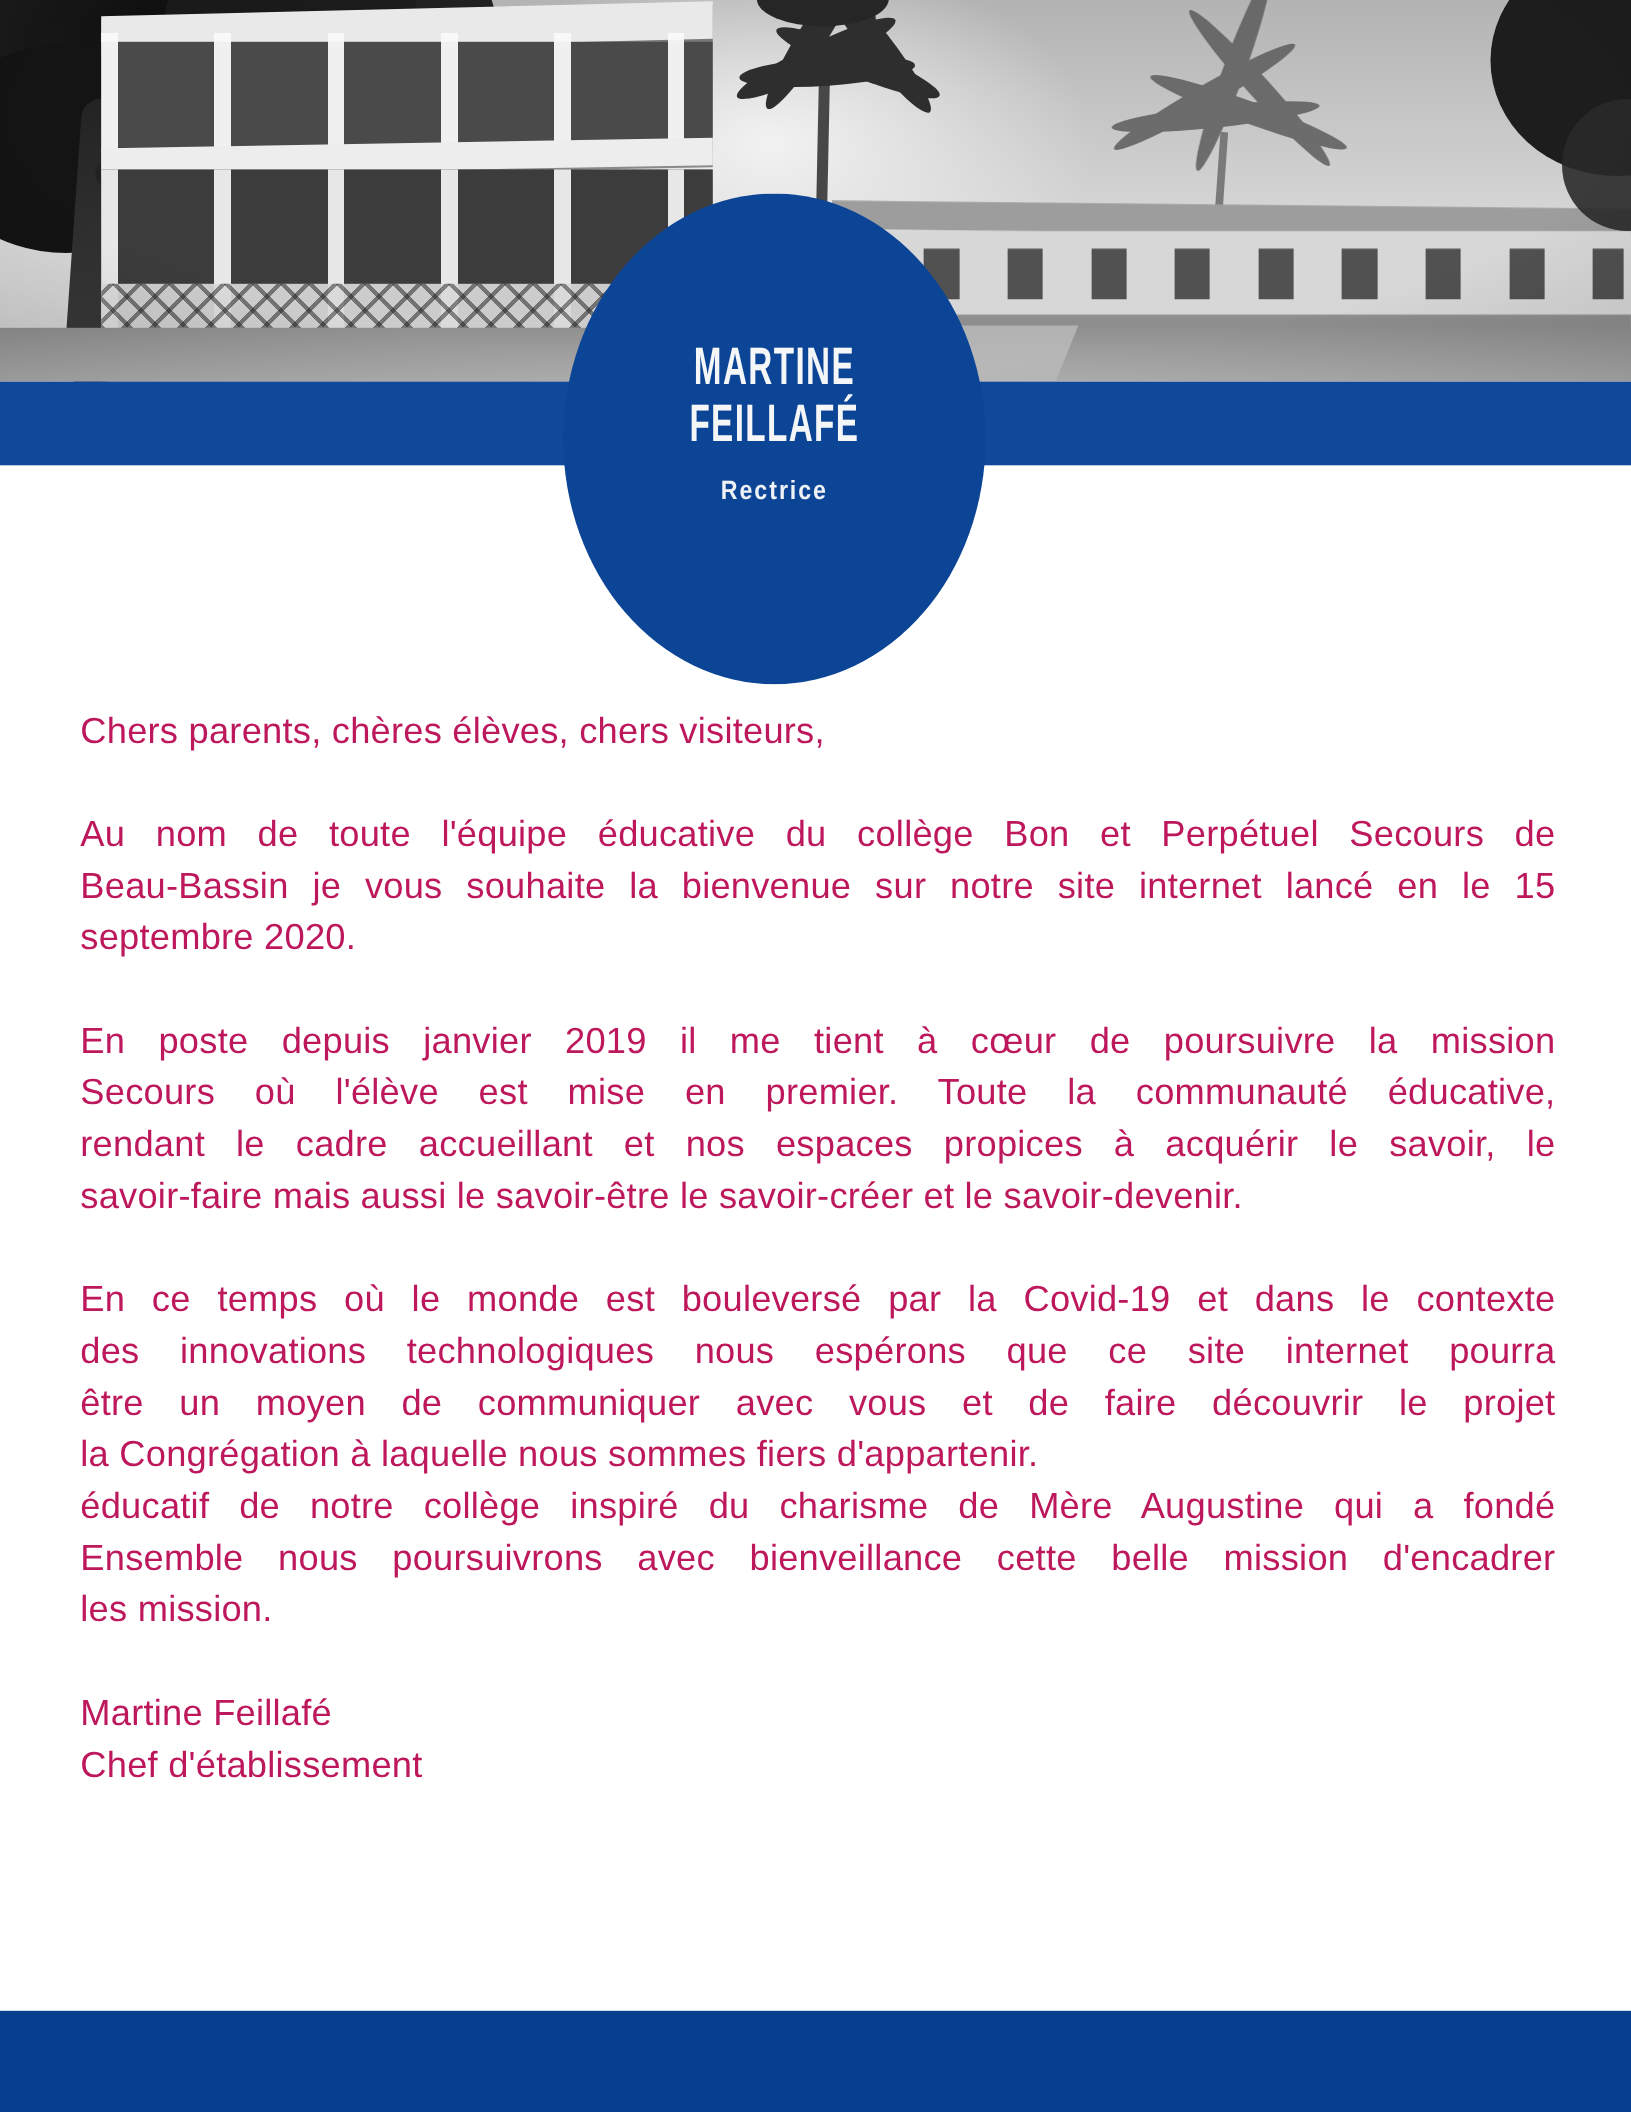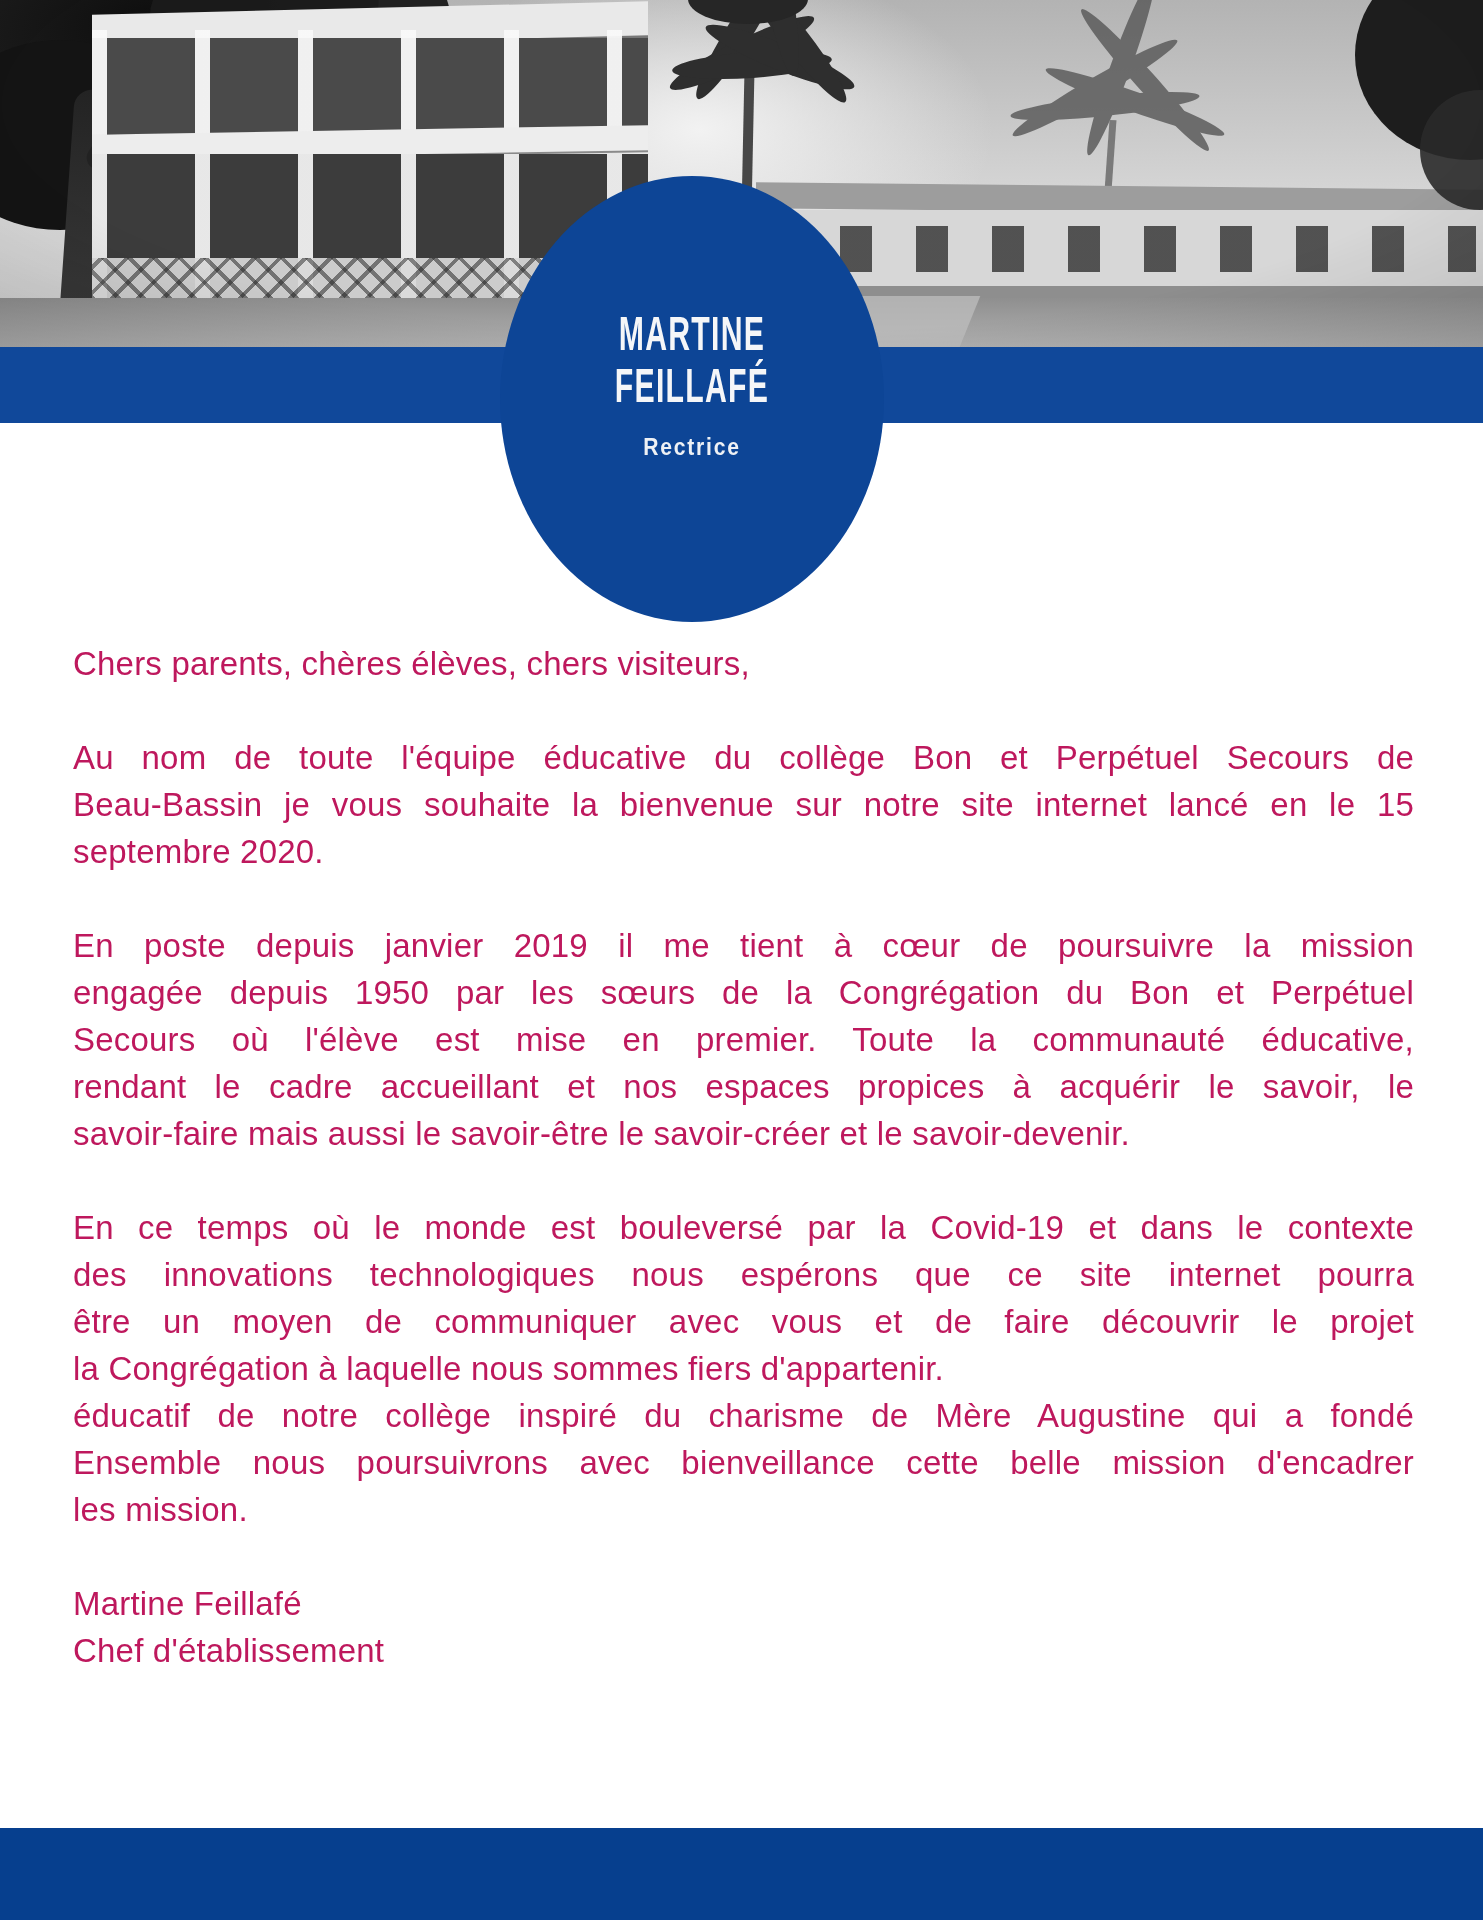--- a/index.html
+++ b/index.html
@@ -66,21 +66,21 @@
   .tree-r{left:1355px;top:-50px;width:230px;height:210px;background:#1d1d1d;}
   .tree-r2{left:1420px;top:90px;width:120px;height:120px;background:#2a2a2a;opacity:.9;}
 
   .ground{left:0;top:298px;width:100%;height:49px;background:linear-gradient(#8f8f8f,#b0b0b0);}
   .drive{left:540px;top:296px;width:430px;height:51px;background:#bdbdbd;transform:skewX(-22deg);opacity:.75;}
   .vignette{left:0;top:0;width:100%;height:100%;
        background:radial-gradient(90% 120% at 50% 30%, rgba(0,0,0,0) 55%, rgba(0,0,0,.22) 100%);}
 
   
   .band{position:absolute;left:0;top:347px;width:1483px;height:76px;background:#10489a;}
-  .oval{position:absolute;left:500px;top:176px;width:384px;height:446px;border-radius:50%;
+  .oval{position:absolute;left:512px;top:176px;width:384px;height:446px;border-radius:50%;
         background:#0d4596;}
   .name-wrap{position:absolute;left:0;top:132px;width:100%;text-align:center;color:#f5f6f8;
         font-weight:700;font-size:48px;line-height:52px;letter-spacing:2px;
         transform:scaleX(.63);}
   .role{position:absolute;left:0;top:256px;width:100%;text-align:center;color:#eef1f5;
         font-weight:700;font-size:24px;line-height:30px;letter-spacing:2px;transform:scaleX(.88);}
   .footer{position:absolute;left:0;top:1828px;width:1483px;height:92px;background:#063f8e;}
 
   
   .letter{position:absolute;left:73px;top:640px;width:1341px;color:#be185d;
@@ -166,21 +166,20 @@
     </section>
 
     <section class="para">
       <div class="line j">Au nom de toute l'équipe éducative du collège Bon et Perpétuel Secours de</div>
       <div class="line j">Beau-Bassin je vous souhaite la bienvenue sur notre site internet lancé en le 15</div>
       <div class="line p">septembre 2020.</div>
     </section>
 
     <section class="para">
       <div class="line j">En poste depuis janvier 2019 il me tient à cœur de poursuivre la mission</div>
-      <div class="line j">engagée depuis 1950 par les sœurs de la Congrégation du Bon et Perpétuel</div>
       <div class="line j">Secours où l'élève est mise en premier. Toute la communauté éducative,</div>
       <div class="line j">rendant le cadre accueillant et nos espaces propices à acquérir le savoir, le</div>
       <div class="line p">savoir-faire mais aussi le savoir-être le savoir-créer et le savoir-devenir.</div>
     </section>
 
     <section class="para">
       <div class="line j">En ce temps où le monde est bouleversé par la Covid-19 et dans le contexte</div>
       <div class="line j">des innovations technologiques nous espérons que ce site internet pourra</div>
       <div class="line j">être un moyen de communiquer avec vous et de faire découvrir le projet</div>
       <div class="line p">la Congrégation à laquelle nous sommes fiers d'appartenir.</div>

